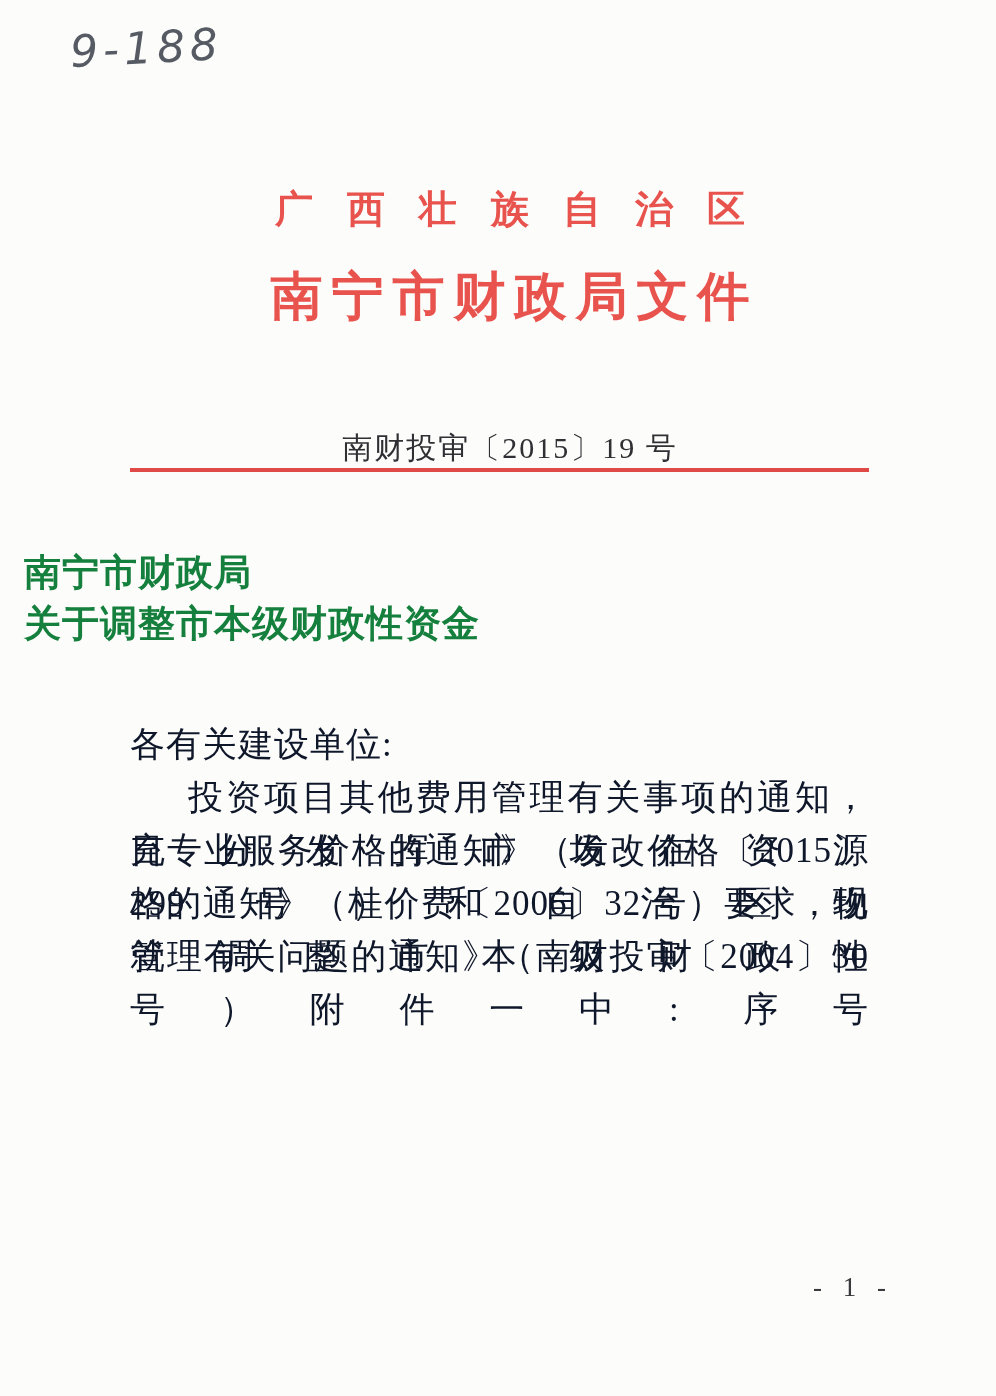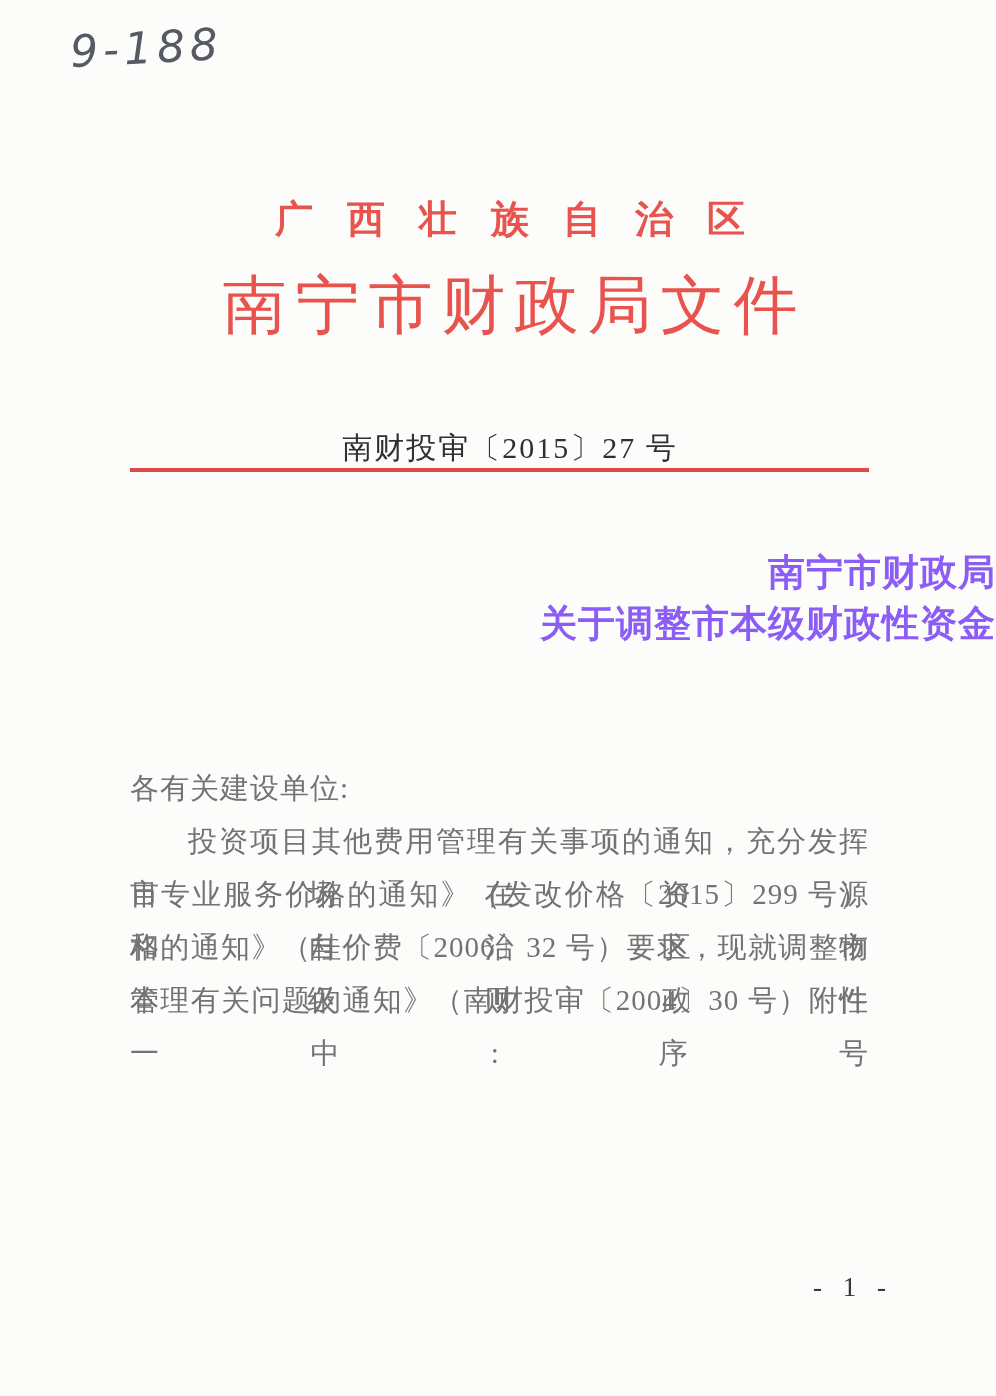--- a/index.html
+++ b/index.html
@@ -21,40 +21,40 @@
     font-family: "DejaVu Sans", sans-serif;
     font-style: italic;
     font-size: 44px;
     letter-spacing: 5px;
     color: #565a63;
     transform: rotate(-3deg);
   }
   
   .region-line {
     position: absolute;
-    top: 194px;
+    top: 184px;
     left: 24px;
     right: 0;
     text-align: center;
     color: #e8534e;
     font-weight: bold;
     font-size: 38px;
     letter-spacing: 34px;
     padding-left: 34px;
     font-family: "Liberation Serif", "DejaVu Serif", serif;
   }
   .org-line {
     position: absolute;
     top: 262px;
     left: 24px;
     right: 0;
     text-align: center;
     color: #e8534e;
-    font-weight: normal;
-    font-size: 64px;
+    font-weight: bold;
+    font-size: 52px;
     letter-spacing: 9px;
     padding-left: 9px;
     font-family: "Liberation Serif", "DejaVu Serif", serif;
   }
   .doc-number {
     position: absolute;
     top: 428px;
     left: 24px;
     right: 0;
     text-align: center;
@@ -69,36 +69,36 @@
     width: 739px;
     height: 4px;
     background: #e04a46;
   }
   
   .title-block {
     position: absolute;
     top: 547px;
     left: 24px;
     right: 0;
-    text-align: right;
-    color: #8b5cf6;
+    text-align: left;
+    color: #15803d;
     font-weight: bold;
     font-size: 37px;
     line-height: 51px;
     font-family: "DejaVu Sans", "Liberation Sans", sans-serif;
     letter-spacing: 1px;
   }
   
   .body-block {
     position: absolute;
-    top: 762px;
+    top: 718px;
     left: 130px;
     width: 739px;
-    font-size: 29px;
-    color: #737373;
+    font-size: 35px;
+    color: #0f172a;
     letter-spacing: 1px;
   }
   .body-line {
     height: 53px;
     line-height: 53px;
   }
   .body-line.fill {
     text-align: justify;
     text-align-last: justify;
   }
@@ -117,21 +117,21 @@
 <body>
 
 <div class="page">
 
   <div class="handwritten">9-188</div>
 
   <div class="region-line">广西壮族自治区</div>
 
   <div class="org-line">南宁市财政局文件</div>
 
-  <div class="doc-number">南财投审〔2015〕27 号</div>
+  <div class="doc-number">南财投审〔2015〕19 号</div>
 
   <div class="red-rule"></div>
 
   <div class="title-block">
     <div>南宁市财政局</div>
     <div>关于调整市本级财政性资金</div>
   </div>
 
   <div class="body-block">
     <div class="body-line">各有关建设单位:</div>

